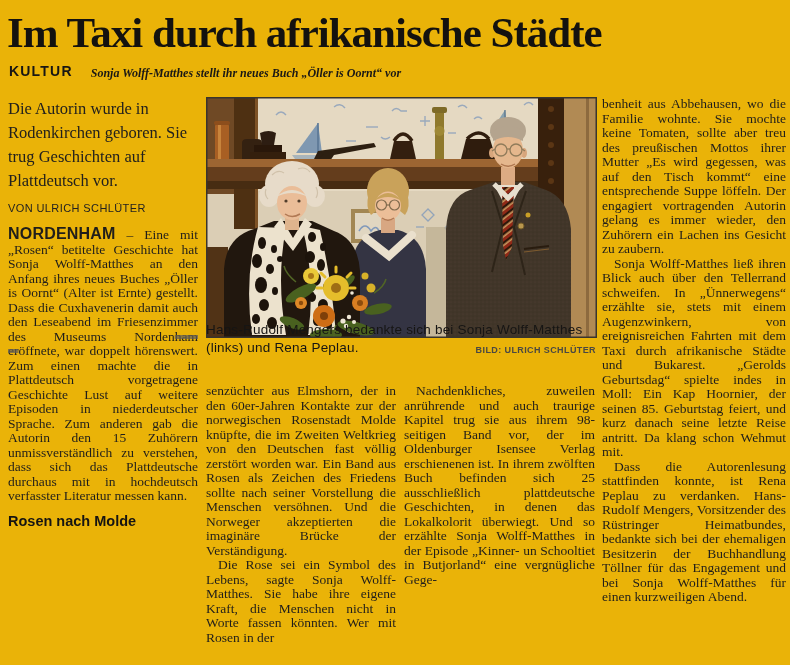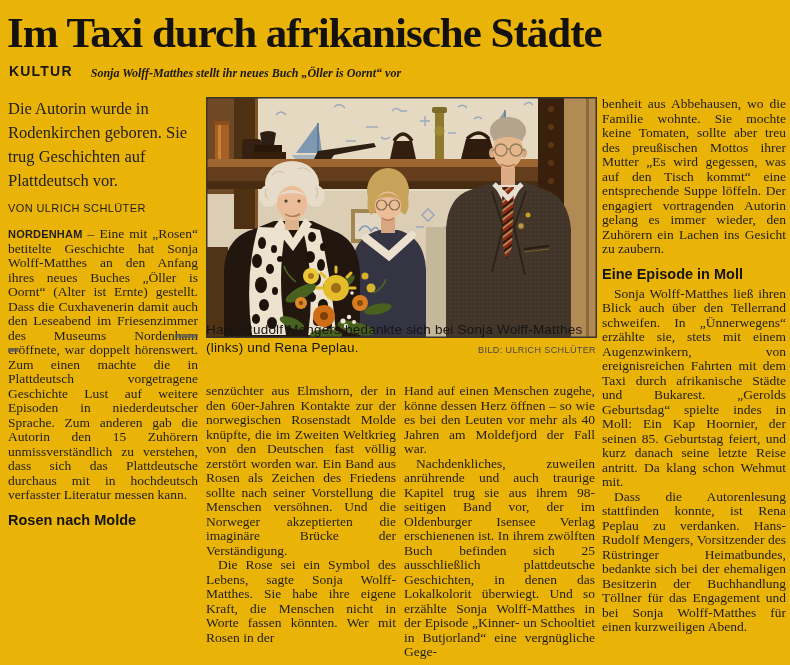--- a/index.html
+++ b/index.html
@@ -14,31 +14,31 @@
   .col{position:absolute;overflow:hidden;}
   .col1{left:8px;top:97px;width:190px;height:568px;}
   .col2{left:206px;top:384px;width:190px;height:281px;}
   .col3{left:404px;top:384px;width:191px;height:281px;}
   .col4{left:602px;top:97px;width:184px;height:568px;}
   .lead{font-size:16.5px;line-height:24px;margin:0 0 9px 0;color:#22201d;}
   .byline{font-family:"Liberation Sans",sans-serif;font-size:11px;letter-spacing:.4px;
           margin:0 0 13px 0;color:#232220;}
   p.body{font-size:13.5px;line-height:14.5px;text-align:justify;margin:0;color:#201e1b;hyphens:auto;}
   p.indent{text-indent:12px;}
-  .lead-in{font-family:"Liberation Sans",sans-serif;font-weight:700;font-size:11px;letter-spacing:.2px;}
+  .lead-in{font-family:"Liberation Sans",sans-serif;font-weight:700;font-size:16px;letter-spacing:.2px;}
   .subhead{font-family:"Liberation Sans",sans-serif;font-size:14.5px;font-weight:700;
            margin:9px 0 5px 0;color:#161412;}
   .strike{text-decoration:line-through;text-decoration-thickness:3.5px;
           text-decoration-color:rgba(95,92,88,.7);}
   .photo{position:absolute;left:206px;top:97px;width:391px;height:241px;margin:0;}
   .photo svg{display:block;}
   .caption{position:absolute;left:206px;top:321px;width:391px;
            font-family:"Liberation Sans",sans-serif;font-size:13.5px;line-height:17.5px;
            color:#161514;letter-spacing:.2px;}
-  .credit{position:absolute;right:1px;top:21px;font-size:9px;font-weight:400;
+  .credit{position:absolute;right:1px;top:21px;font-size:9px;font-weight:700;
           letter-spacing:.4px;color:#4a4843;}
   .scan-artifact{position:absolute;right:0px;top:42px;width:5px;height:32px;
                  background:#c9c5bc;border-radius:3px 0 0 3px;opacity:.8;}
 </style>
 </head>
 <body>
 
 <div class="page">
 
   <h1 class="headline">Im Taxi durch afrikanische Städte</h1>
@@ -286,25 +286,23 @@
     <span class="caption-text">Hans-Rudolf Mengers bedankte sich bei Sonja Wolff-Matthes (links) und Rena Peplau.</span>
     <span class="credit">BILD: ULRICH SCHLÜTER</span>
   </div>
 
   <div class="col col2">
     <p class="body">senzüchter aus Elmshorn, der in den 60er-Jahren Kontakte zur der norwegischen Rosenstadt Molde knüpfte, die im Zweiten Weltkrieg von den Deutschen fast völlig zerstört worden war. Ein Band aus Rosen als Zeichen des Friedens sollte nach seiner Vorstellung die Menschen versöhnen. Und die Norweger akzeptierten die imaginäre Brücke der Verständigung.</p>
     <p class="body indent">Die Rose sei ein Symbol des Lebens, sagte Sonja Wolff-Matthes. Sie habe ihre eigene Kraft, die Menschen nicht in Worte fassen könnten. Wer mit Rosen in der</p>
   </div>
 
   <div class="col col3">
-    <p class="body">Hand auf einen Menschen zugehe, könne dessen Herz öffnen – so wie es bei den Leuten vor mehr als 40 Jahren am Moldefjord der Fall war.</p>
     <p class="body indent">Nachdenkliches, zuweilen anrührende und auch traurige Kapitel trug sie aus ihrem 98-seitigen Band vor, der im Oldenburger Isensee Verlag erschienenen ist. In ihrem zwölften Buch befinden sich 25 ausschließlich plattdeutsche Geschichten, in denen das Lokalkolorit überwiegt. Und so erzählte Sonja Wolff-Matthes in der Episode „Kinner- un Schooltiet in Butjorland“ eine vergnügliche Gege-</p>
   </div>
 
   <div class="col col4">
     <p class="body">benheit aus Abbehausen, wo die Familie wohnte. Sie mochte keine Tomaten, sollte aber treu des preußischen Mottos ihrer Mutter „Es wird gegessen, was auf den Tisch kommt“ eine entsprechende Suppe löffeln. Der engagiert vortragenden Autorin gelang es immer wieder, den Zuhörern ein Lachen ins Gesicht zu zaubern.</p>
-    <h3 class="subhead">Eine Episode in Moll</h3>
     <p class="body indent">Sonja Wolff-Matthes ließ ihren Blick auch über den Tellerrand schweifen. In „Ünnerwegens“ erzählte sie, stets mit einem Augenzwinkern, von ereignisreichen Fahrten mit dem Taxi durch afrikanische Städte und Bukarest. „Gerolds Geburtsdag“ spielte indes in Moll: Ein Kap Hoornier, der seinen 85. Geburtstag feiert, und kurz danach seine letzte Reise antritt. Da klang schon Wehmut mit.</p>
     <p class="body indent">Dass die Autorenlesung stattfinden konnte, ist Rena Peplau zu verdanken. Hans-Rudolf Mengers, Vorsitzender des Rüstringer Heimatbundes, bedankte sich bei der ehemaligen Besitzerin der Buchhandlung Töllner für das Engagement und bei Sonja Wolff-Matthes für einen kurzweiligen Abend.</p>
   </div>
 
   <div class="scan-artifact"></div>
 </div>
 
 </body></html>

